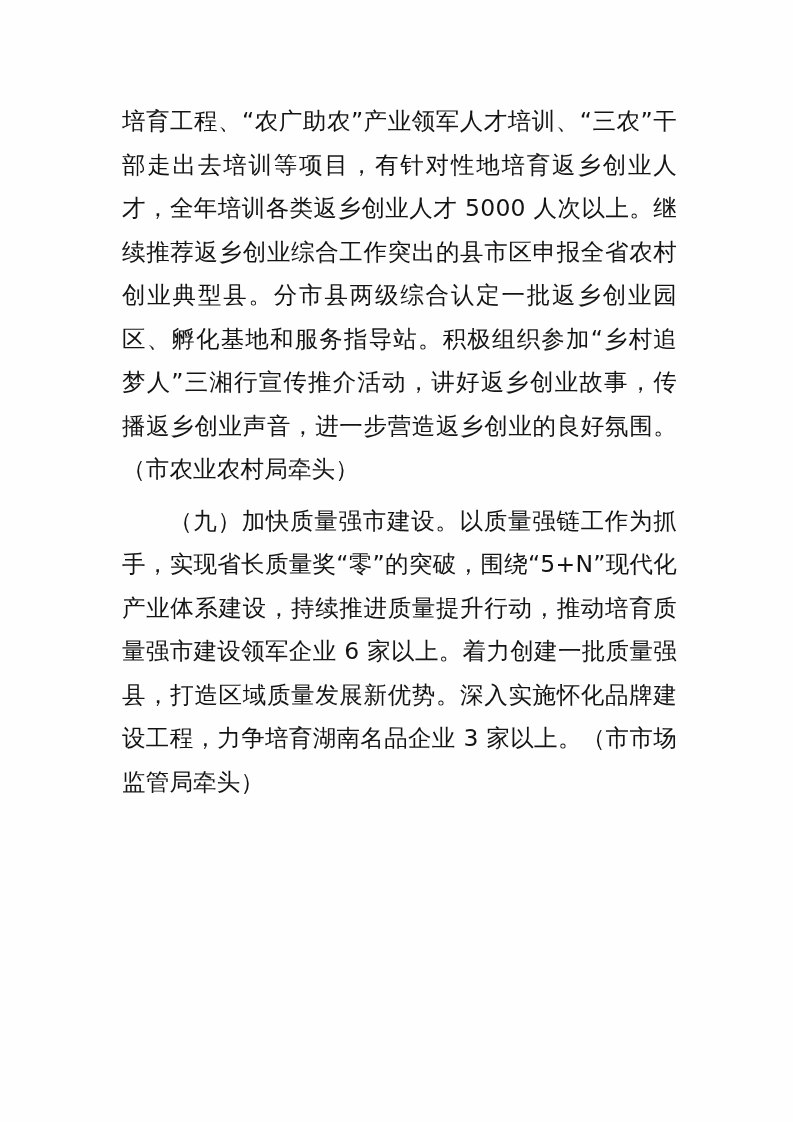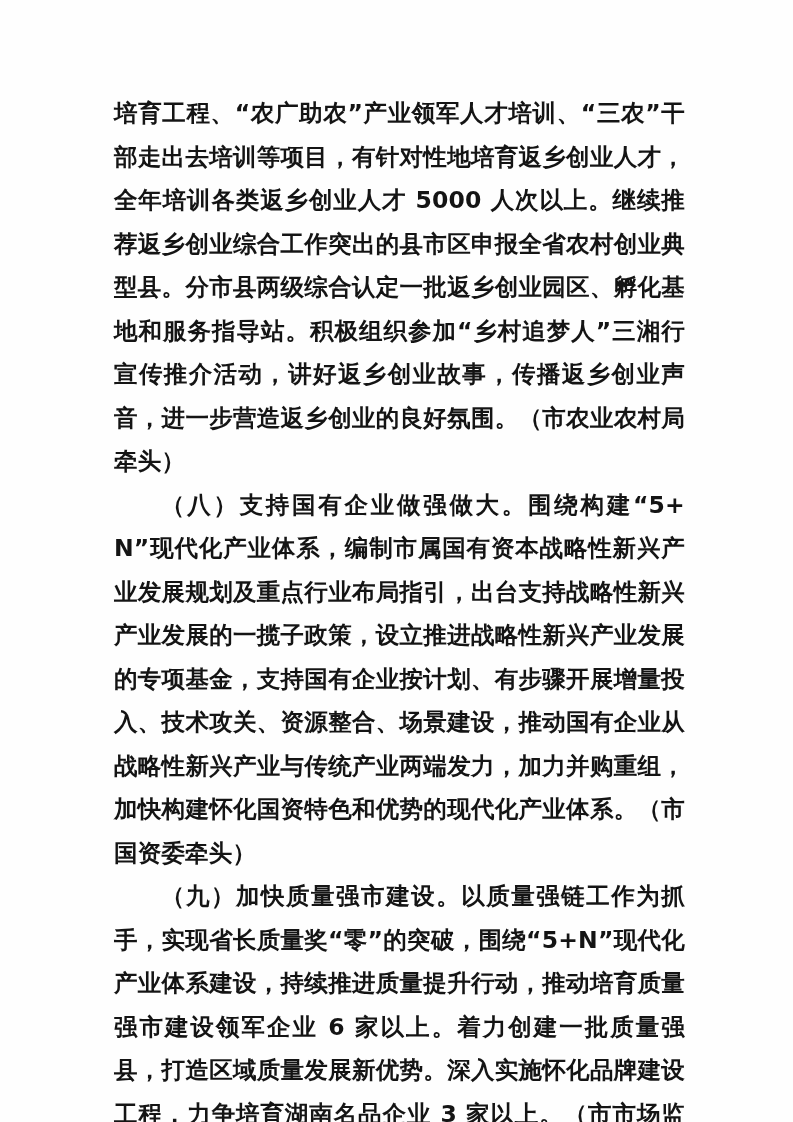--- a/index.html
+++ b/index.html
@@ -24,37 +24,36 @@
   }
   .doc-body {
     font-size: 23.5px;
     line-height: 43.5px;
     letter-spacing: 0.2px;
     text-align: justify;
     text-justify: inter-ideograph;
     color: #141414;
   }
   .para {
-    margin: 0;
+    margin: 8px;
     text-indent: 0;
-    font-weight: 700;
+    font-weight: 400;
   }
   .para + .para {
     margin-top: 0px;
   }
   .indent {
     text-indent: 2em;
   }
   .doc-body p {
     word-break: break-all;
   }
 </style>
 </head>
 <body>
 
 <div class="page">
   <div class="doc-body">
     <p class="para">培育工程、“农广助农”产业领军人才培训、“三农”干部走出去培训等项目，有针对性地培育返乡创业人才，全年培训各类返乡创业人才 5000 人次以上。继续推荐返乡创业综合工作突出的县市区申报全省农村创业典型县。分市县两级综合认定一批返乡创业园区、孵化基地和服务指导站。积极组织参加“乡村追梦人”三湘行宣传推介活动，讲好返乡创业故事，传播返乡创业声音，进一步营造返乡创业的良好氛围。（市农业农村局牵头）</p>
-    <p class="para indent">（八）支持国有企业做强做大。围绕构建“5+N”现代化产业体系，编制市属国有资本战略性新兴产业发展规划及重点行业布局指引，出台支持战略性新兴产业发展的一揽子政策，设立推进战略性新兴产业发展的专项基金，支持国有企业按计划、有步骤开展增量投入、技术攻关、资源整合、场景建设，推动国有企业从战略性新兴产业与传统产业两端发力，加力并购重组，加快构建怀化国资特色和优势的现代化产业体系。（市国资委牵头）</p>
     <p class="para indent">（九）加快质量强市建设。以质量强链工作为抓手，实现省长质量奖“零”的突破，围绕“5+N”现代化产业体系建设，持续推进质量提升行动，推动培育质量强市建设领军企业 6 家以上。着力创建一批质量强县，打造区域质量发展新优势。深入实施怀化品牌建设工程，力争培育湖南名品企业 3 家以上。（市市场监管局牵头）</p>
 
   </div>
 </div>
 
 </body></html>

